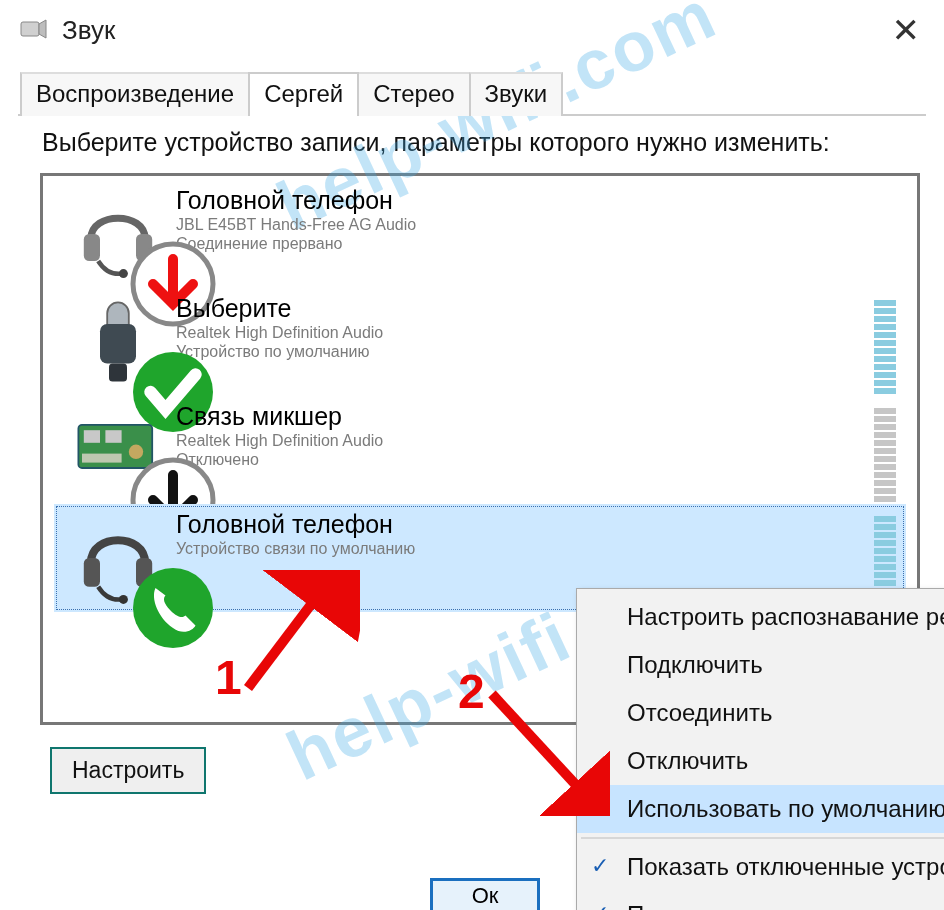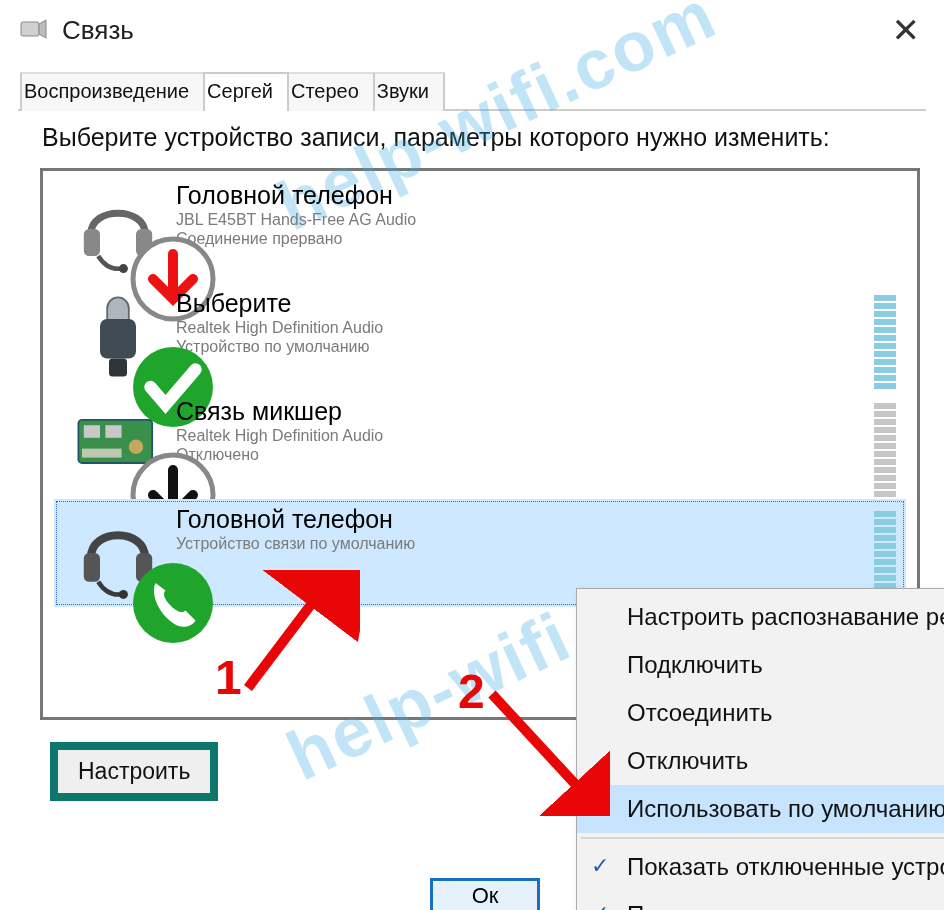--- a/index.html
+++ b/index.html
@@ -7,21 +7,21 @@
 
   
   .titlebar { display:flex; align-items:center; justify-content:space-between; padding:8px 14px 4px 18px; }
   .titlebar-left { display:flex; align-items:center; gap:12px; }
   .titlebar-title { font-size:26px; color:#222; }
   .close-x { font-size:34px; color:#333; font-weight:300; padding:2px 10px; cursor:default; }
   .title-icon svg { width:32px; height:32px; display:block; }
 
   
   .tabstrip { display:flex; margin:14px 0 0 20px; position:relative; }
-  .tab { padding:6px 14px 8px 2px; font-size:20px; border:2px solid #ccc; border-bottom:none; background:#fff; color:#111; margin-right:-2px; position:relative; top:2px; }
+  .tab { padding:6px 14px 8px 14px; font-size:24px; border:2px solid #ccc; border-bottom:none; background:#fff; color:#111; margin-right:-2px; position:relative; top:2px; }
   .tab.inactive { background:#f7f7f7; border-top-color:#ddd; }
   .tab.active { background:#fff; z-index:3; }
   .tab-border { border-top:2px solid #ccc; margin:0 18px 0 18px; }
 
   
   .dialog-body { padding:8px 18px 0 40px; }
   .instruction { font-size:25px; color:#111; padding:4px 0 16px 2px; }
 
   
   .device-box { border:3px solid #777; height:552px; margin-right:6px; padding:4px 11px; }
@@ -34,21 +34,21 @@
   .device-title { font-size:25px; color:#000; font-weight:500; }
   .device-line { font-size:16px; color:#7b7b7b; line-height:1.2; }
 
   
   .level-meter { position:absolute; right:10px; top:6px; width:22px; height:100px; display:flex; flex-direction:column-reverse; gap:2px; }
   .level-meter .bar { height:6px; background:#8acce0; }
   .level-meter.gray .bar { background:#c6c6c6; }
 
   
   .bottom-row { display:flex; justify-content:space-between; padding:22px 10px 0 10px; }
-  .btn { border:8px solid #0f766e; background:#efefef; font-size:23px; padding:8px 20px; color:#111; }
+  .btn { border:2px solid #0f766e; background:#efefef; font-size:23px; padding:8px 20px; color:#111; }
   .btn.partial { width:74px; overflow:hidden; white-space:nowrap; }
 
   .ok-btn { position:absolute; left:430px; top:878px; border:3px solid #1a6fbf; background:#e6f2fb; font-size:22px; padding:2px 10px; width:110px; overflow:hidden; white-space:nowrap; }
 
   
   .context-menu { position:absolute; left:576px; top:588px; width:400px; background:#f2f2f2; border:1px solid #aaa; box-shadow:3px 3px 6px rgba(0,0,0,.25); padding:4px 0; }
   .cm-item { font-size:24px; padding:10px 12px 10px 50px; color:#111; white-space:nowrap; position:relative; }
   .cm-item.highlight { background:#c7e4ff; }
   .cm-sep { height:2px; background:#d7d7d7; margin:4px 4px; }
   .cm-check { position:absolute; left:14px; top:10px; font-size:22px; color:#1a5fb4; }
@@ -67,21 +67,21 @@
 <div class="watermark" style="left:270px; top:620px;">help-wifi.com</div>
 
 <div class="titlebar">
   <div class="titlebar-left">
     <span class="title-icon">
       <svg viewBox="0 0 32 32">
           <rect x="3" y="8" width="18" height="14" rx="2" fill="#d0d0d0" stroke="#888"></rect>
           <path d="M21 10 L28 6 L28 24 L21 20 Z" fill="#bdbdbd" stroke="#888"></path>
         </svg>
     </span>
-    <span class="titlebar-title">Связь</span>
+    <span class="titlebar-title">Звук</span>
   </div>
   <span class="close-x">✕</span>
 </div>
 
 <div class="tabstrip">
   <div class="tab inactive">Воспроизведение</div>
   <div class="tab active">Сергей</div>
   <div class="tab inactive">Стерео</div>
   <div class="tab inactive">Звуки</div>
 </div>

